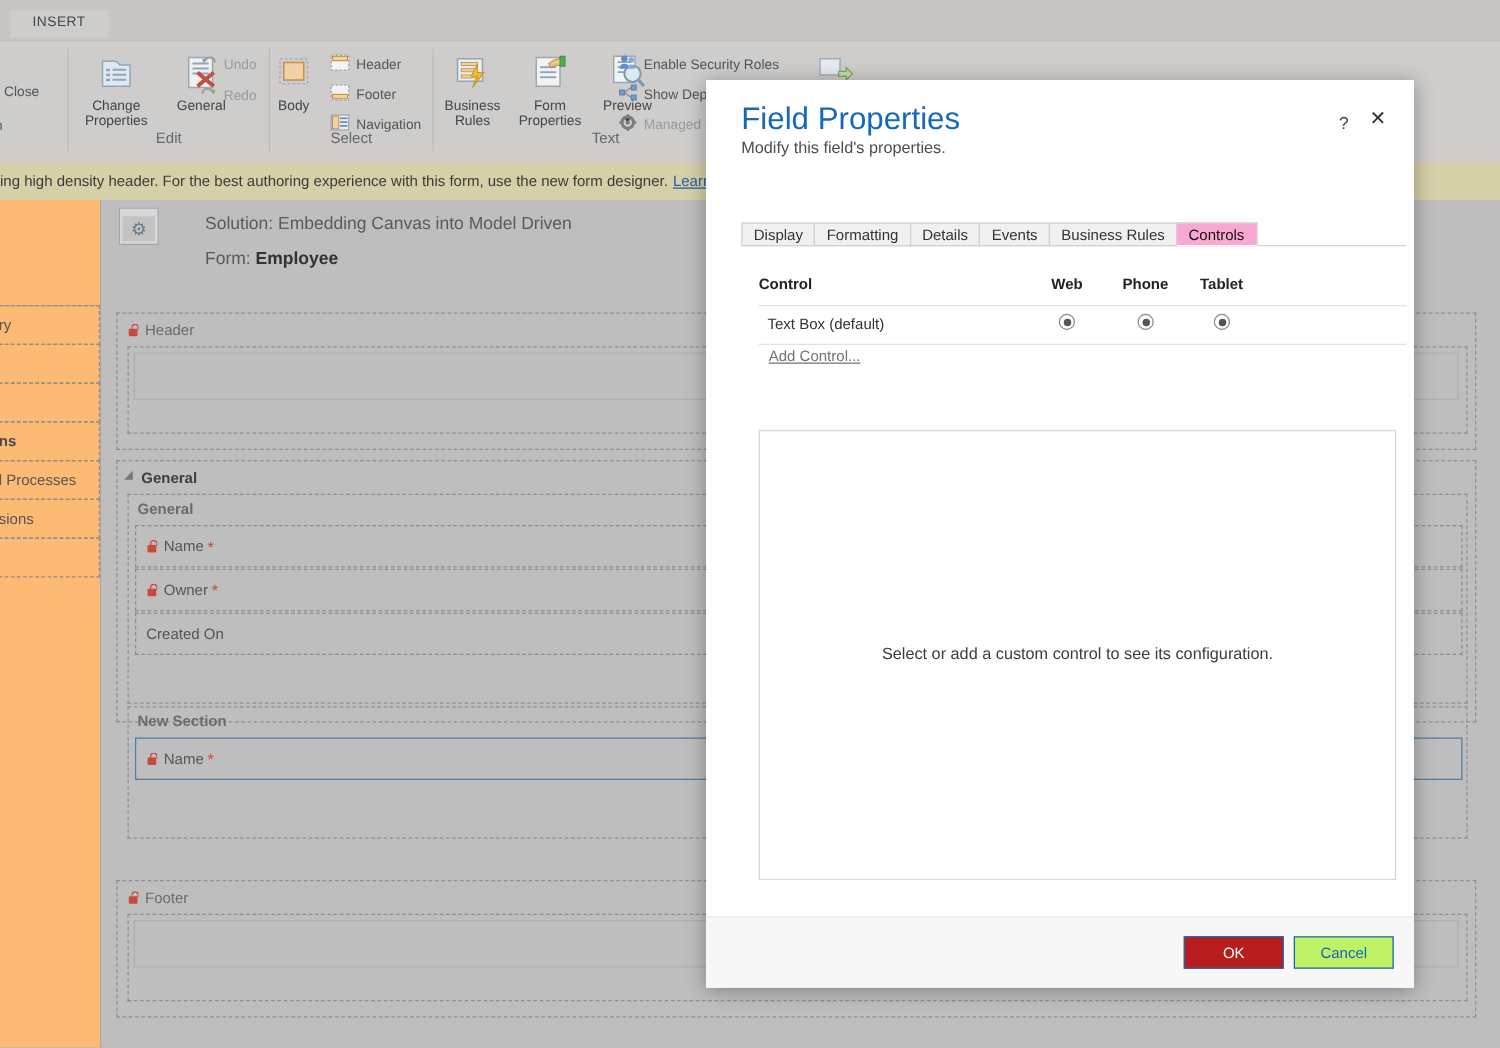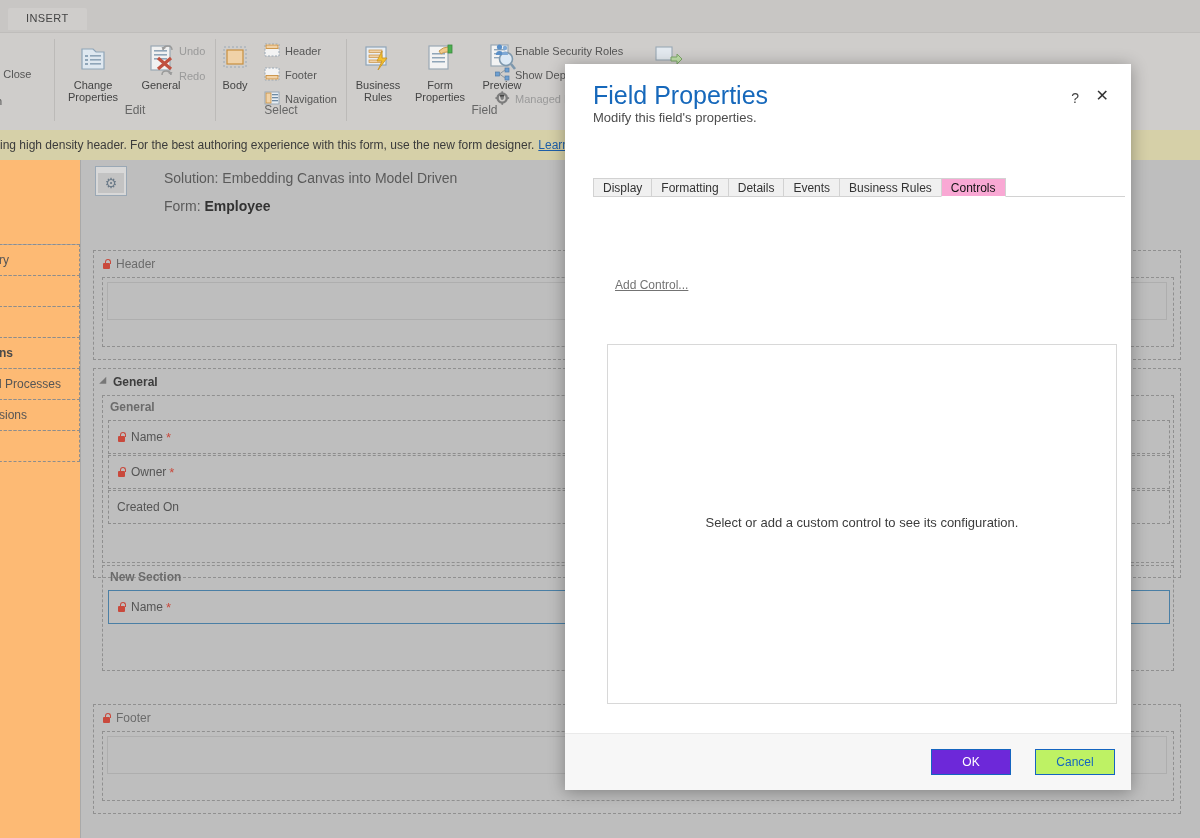--- a/index.html
+++ b/index.html
@@ -240,21 +240,21 @@
   .dlg-footer {
     position: absolute; left: 0; bottom: 0; width: 566px; height: 56px;
     background: #f7f7f7; border-top: 1px solid #eaeaea;
   }
   .btn {
     position: absolute; top: 15px; height: 26px; width: 80px;
     font-size: 12px; cursor: pointer; box-sizing: border-box;
     font-family: "Liberation Sans", sans-serif;
   }
   .btn-ok {
-    right: 120px; background: #6d28d9; color: #fff; border: 1px solid #1565c0;
+    right: 104px; background: #b91c1c; color: #fff; border: 1px solid #1565c0;
   }
   .btn-cancel {
     right: 16px; background: #bef264; color: #1565c0; border: 1px solid #1565c0;
   }
 </style>
 </head>
 <body>
 
 <div id="app">
 
@@ -427,21 +427,21 @@
                 <circle cx="7.2" cy="7" r="4.6" fill="none" stroke="#7c7c7c" stroke-width="2.4"></circle>
                 <circle cx="7.2" cy="7" r="1.7" fill="#7c7c7c"></circle>
                 <rect x="6.4" y="0.3" width="1.7" height="2.4" fill="#7c7c7c"></rect>
                 <rect x="6.4" y="11.4" width="1.7" height="2.4" fill="#7c7c7c"></rect>
                 <rect x="0.4" y="6.2" width="2.4" height="1.7" fill="#7c7c7c"></rect>
                 <rect x="11.7" y="6.2" width="2.4" height="1.7" fill="#7c7c7c"></rect>
               </svg>
             </span><span class="t">Managed Properties</span>
           </div>
         </div>
-        <div class="rgroup-label" style="width:275px;">Field</div>
+        <div class="rgroup-label" style="width:275px;">Text</div>
       </div>
 
       <div class="rgroup" style="left:637px; width:60px;">
         <div class="rbtn-big" style="left:0px; top:10px;">
           <span class="glyph">
             <svg width="34" height="30" viewBox="0 0 34 30">
               <rect x="5" y="4" width="16" height="13" fill="#e4eaf0" stroke="#9aa8b5" stroke-width="1.1"></rect>
               <path d="M20 14 l6 0 l0 -3 l5 5 l-5 5 l0 -3 l-6 0 z" fill="#bfe0a8" stroke="#7da668" stroke-width="1"></path>
             </svg>
           </span>
@@ -564,20 +564,34 @@
     <div class="tabline"></div>
     <div class="tabstrip">
       <div class="tab">Display</div>
       <div class="tab">Formatting</div>
       <div class="tab">Details</div>
       <div class="tab">Events</div>
       <div class="tab">Business Rules</div>
       <div class="tab active">Controls</div>
     </div>
 
+    <div class="ctl-table">
+      <div class="ctl-head">
+        <span class="c-name">Control</span>
+        <span class="c-web">Web</span>
+        <span class="c-phone">Phone</span>
+        <span class="c-tablet">Tablet</span>
+      </div>
+      <div class="ctl-row">
+        <span class="r-name">Text Box (default)</span>
+        <span class="radio web"></span>
+        <span class="radio phone"></span>
+        <span class="radio tablet"></span>
+      </div>
+    </div>
 
     <div class="addctl">Add Control...</div>
 
     <div class="cfgpanel">
       <div class="msg">Select or add a custom control to see its configuration.</div>
     </div>
 
     <div class="dlg-footer">
       <button class="btn btn-ok">OK</button>
       <button class="btn btn-cancel">Cancel</button>

